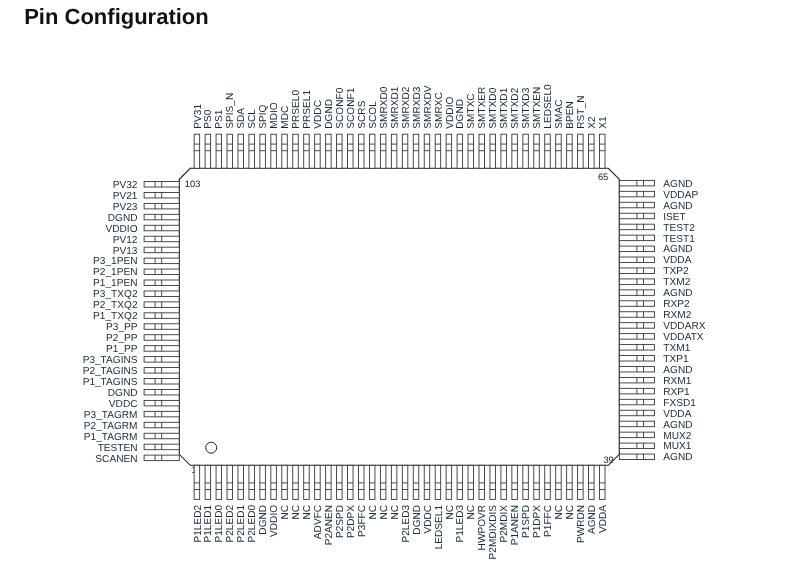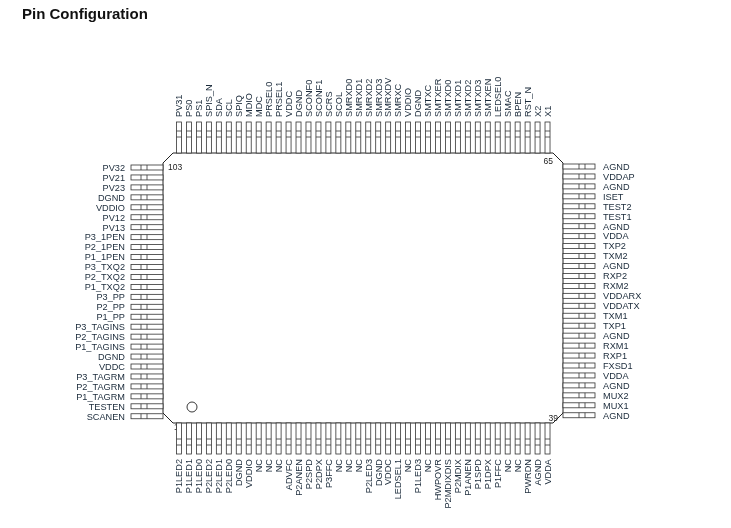--- a/index.html
+++ b/index.html
@@ -1,17 +1,17 @@
 <!DOCTYPE html>
 <html><head>
 <meta charset="utf-8">
 <style>
   html,body{margin:0;padding:0;background:#fff;}
   body{width:731px;height:528px;position:relative;overflow:hidden;font-family:"Liberation Sans",sans-serif;}
-  #title{position:absolute;left:22px;top:5px;font-size:15px;font-weight:bold;color:#111;font-family:"Liberation Sans",sans-serif;}
+  #title{position:absolute;left:22px;top:5px;font-size:20px;font-weight:bold;color:#111;font-family:"Liberation Sans",sans-serif;}
   #chip{position:absolute;left:0;top:0;width:731px;height:528px;}
   .lbl{font-family:"Liberation Sans",sans-serif;font-size:9.2px;fill:#1a2a3a;}
   .num{font-family:"Liberation Sans",sans-serif;font-size:8.5px;fill:#222;}
 </style>
 </head>
 <body>
 
 <div id="title">Pin Configuration</div>
 <svg id="chip" xmlns="http://www.w3.org/2000/svg" width="731" height="528">
     <path d="M173,153 L553,153 L563,163 L563,413 L553,423 L173,423 L163,413 L163,163 Z" fill="#fff" stroke="#222" stroke-width="1"></path>

